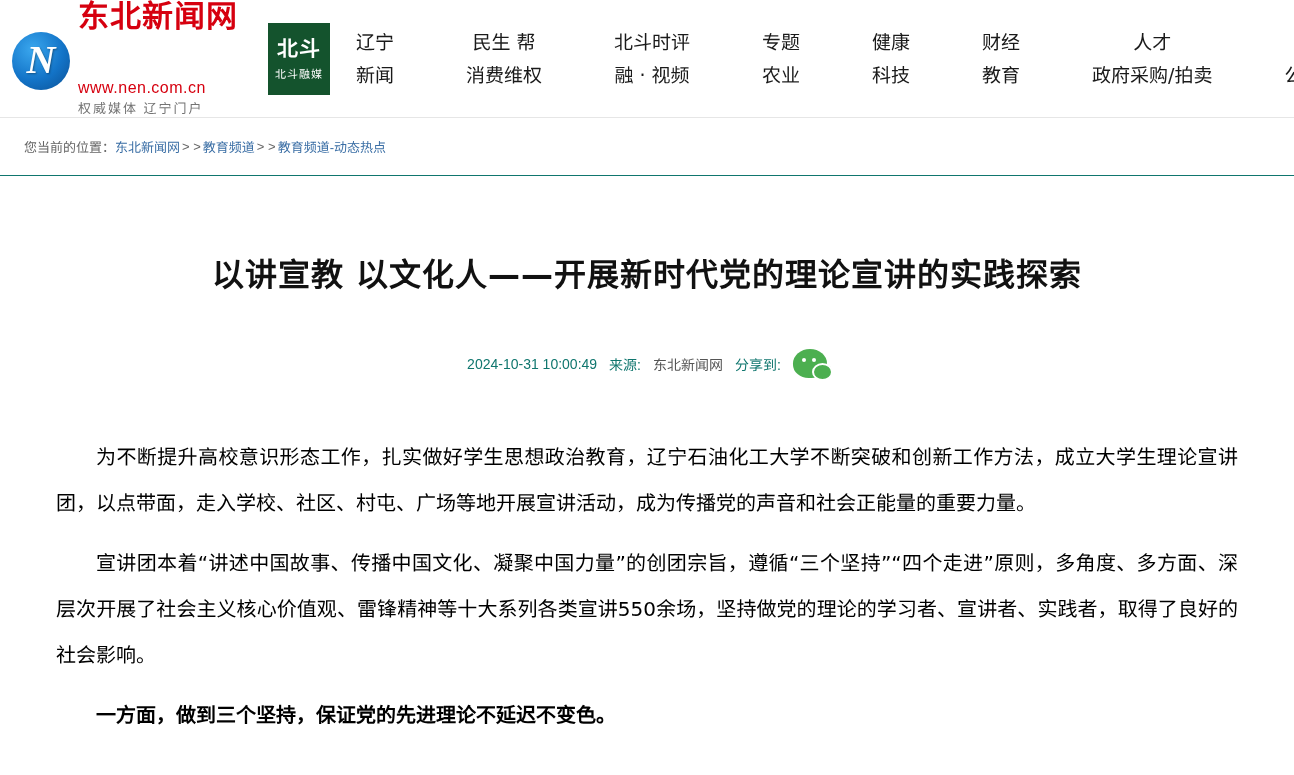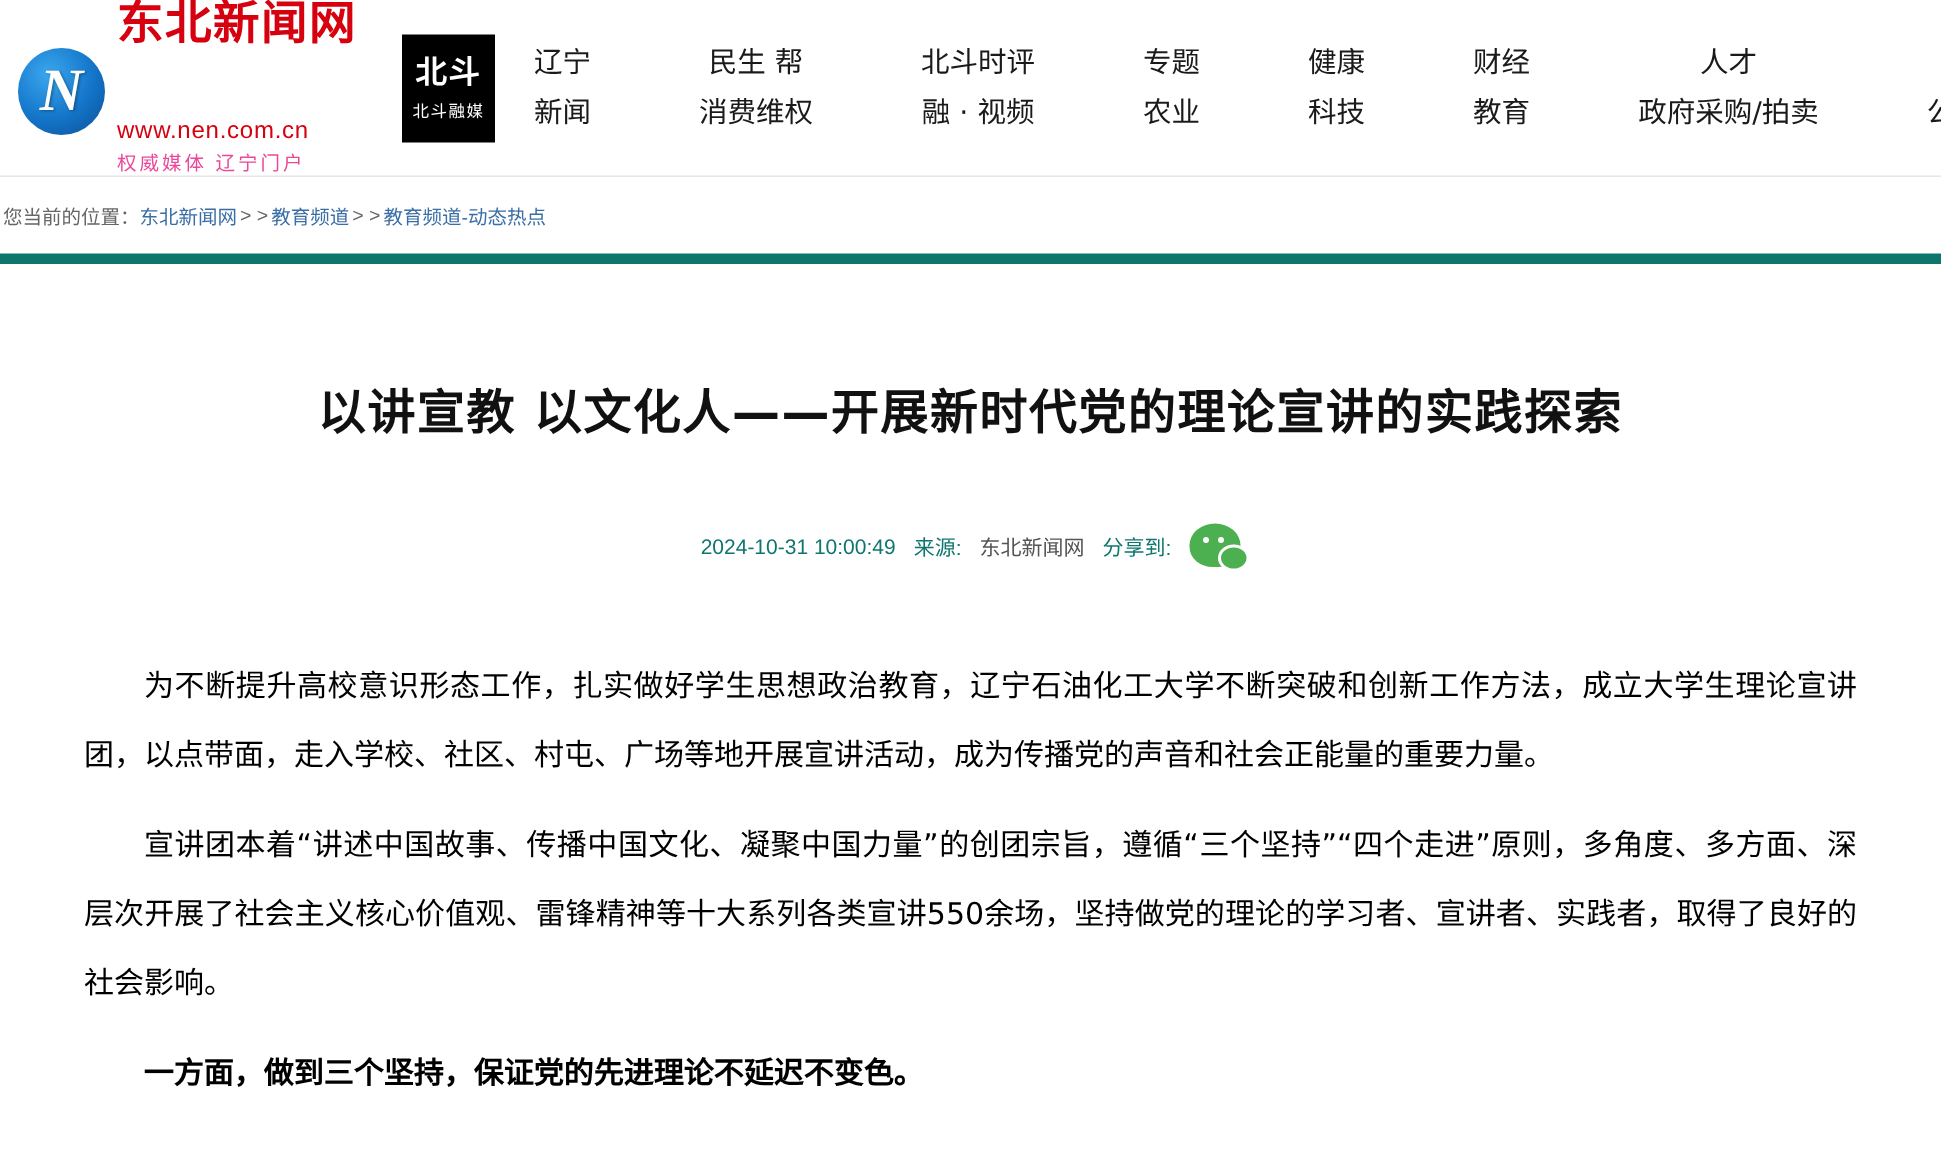--- a/index.html
+++ b/index.html
@@ -75,35 +75,35 @@
   .logo-url {
     font-size: 16px;
     color: #d6000f;
     letter-spacing: .5px;
     line-height: 1.3;
     font-family: "Liberation Sans", sans-serif;
     margin-top: 45px;
   }
   .logo-sub {
     font-size: 13px;
-    color: #ec4899;
+    color: #737373;
     letter-spacing: 2px;
     line-height: 1.4;
     margin-top: 1px;
   }
   .logo-sep {
     width: 1px;
     height: 72px;
     background: #d9d9d9;
     margin: 0 14px 0 16px;
   }
   .beidou {
     width: 62px;
     height: 72px;
-    background: #000000;
+    background: #14532d;
     color: #ffffff;
     display: flex;
     flex-direction: column;
     align-items: center;
     justify-content: center;
     flex: 0 0 auto;
   }
   .beidou .bd-top {
     font-size: 21px;
     font-weight: bold;
@@ -191,23 +191,23 @@
     left: 0; right: 0; bottom: 0;
     height: 1px;
     background: #e6e6e6;
   }
 
   
   .crumb-bar {
     height: 58px;
     display: flex;
     align-items: center;
-    padding-left: 2px;
+    padding-left: 24px;
     background: #ffffff;
-    border-bottom: 7px solid #0f766e;
+    border-bottom: 1px solid #0f766e;
     box-sizing: border-box;
   }
   .crumb-label {
     font-size: 13px;
     color: #666666;
   }
   .crumb-link {
     font-size: 13px;
     color: #3a6ea5;
     text-decoration: none;

